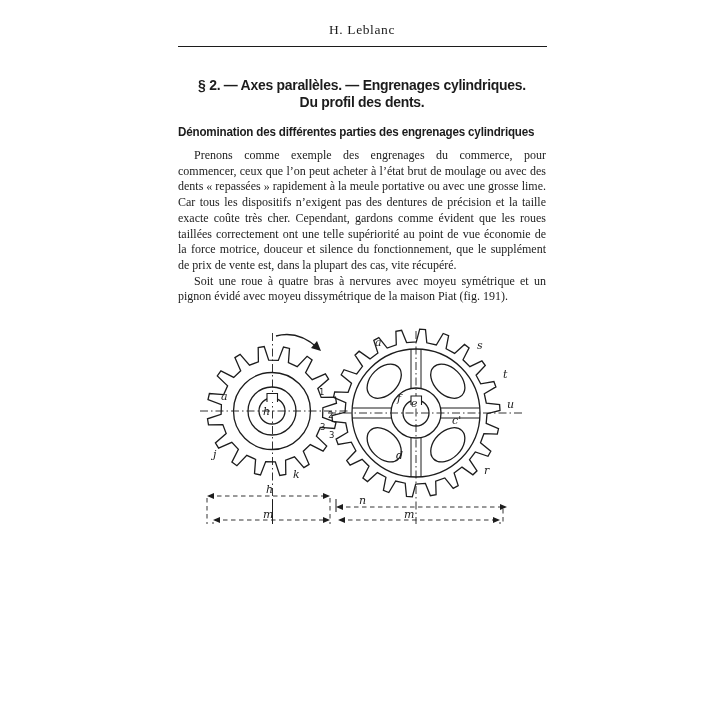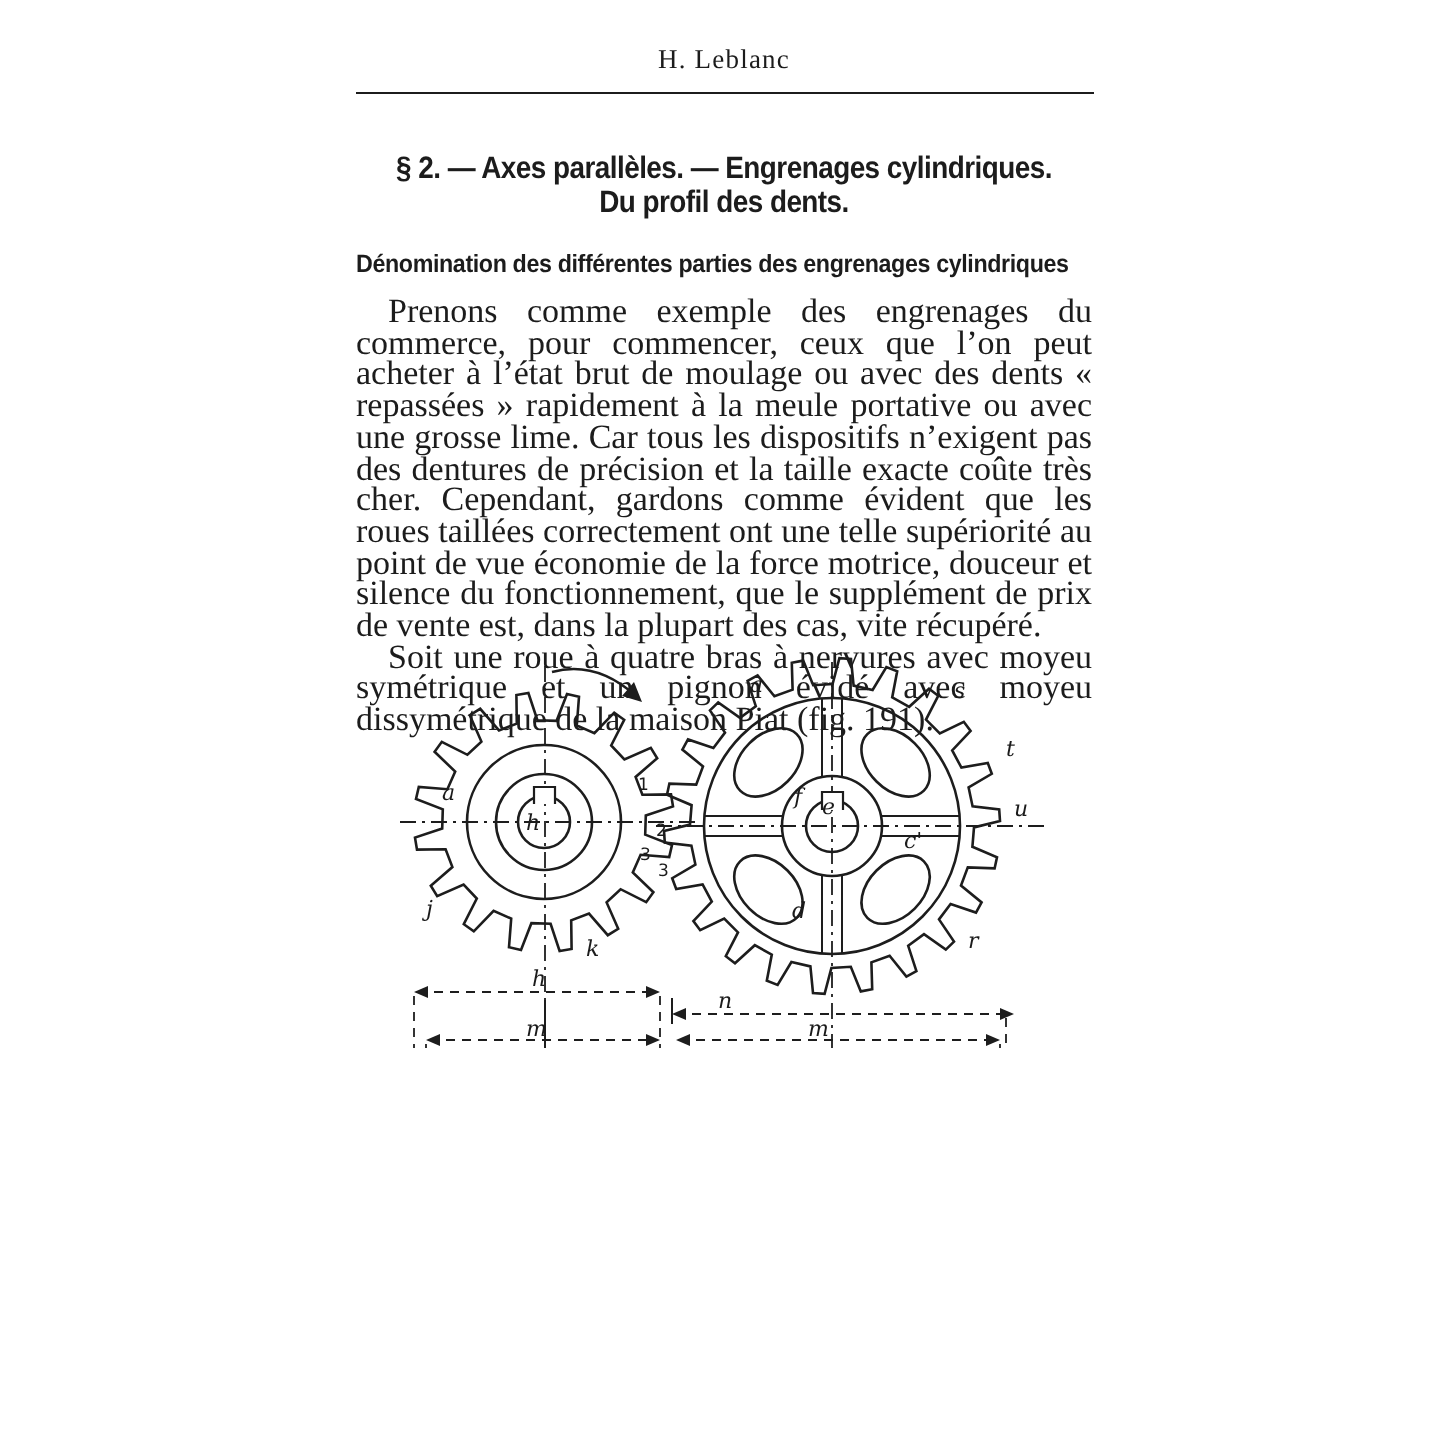--- a/index.html
+++ b/index.html
@@ -8,21 +8,21 @@
   .header-name{position:absolute;top:22px;left:178px;width:368px;text-align:center;
         font-size:13.5px;letter-spacing:.6px;}
   .header-rule{position:absolute;top:46px;left:178px;width:369px;height:1.4px;background:#1c1c1c;}
   .heading{position:absolute;top:76px;left:152px;width:420px;text-align:center;
         font-family:"Liberation Sans",sans-serif;font-weight:bold;font-size:15.5px;line-height:17px;
         letter-spacing:-.3px;transform:scaleX(.9);transform-origin:50% 0;}
   .subheading{position:absolute;top:125px;left:178px;width:392px;
         font-family:"Liberation Sans",sans-serif;font-weight:bold;font-size:12.5px;
         transform:scaleX(.93);transform-origin:0 0;letter-spacing:-.2px;}
   .bodytext{position:absolute;top:148px;left:178px;width:368px;
-        font-size:17px;line-height:15.7px;text-align:justify;}
+        font-size:12px;line-height:15.7px;text-align:justify;}
   .bodytext p{margin:0;text-indent:16px;}
   .figure-svg{position:absolute;left:175px;top:328px;width:372px;height:300px;}
   .caption{position:absolute;top:631px;left:178px;width:356px;text-align:center;
         font-size:11.5px;}
   .pagenum{position:absolute;top:674px;left:178px;width:352px;text-align:center;
         font-family:"Liberation Sans",sans-serif;font-size:12.5px;}
   
   .s{stroke:#1d1d1d;fill:none;stroke-width:1.3px;}
   .s1{stroke:#1d1d1d;fill:none;stroke-width:1px;}
   .dd{stroke:#1d1d1d;fill:none;stroke-width:.9px;stroke-dasharray:8 3 1.5 3;}

